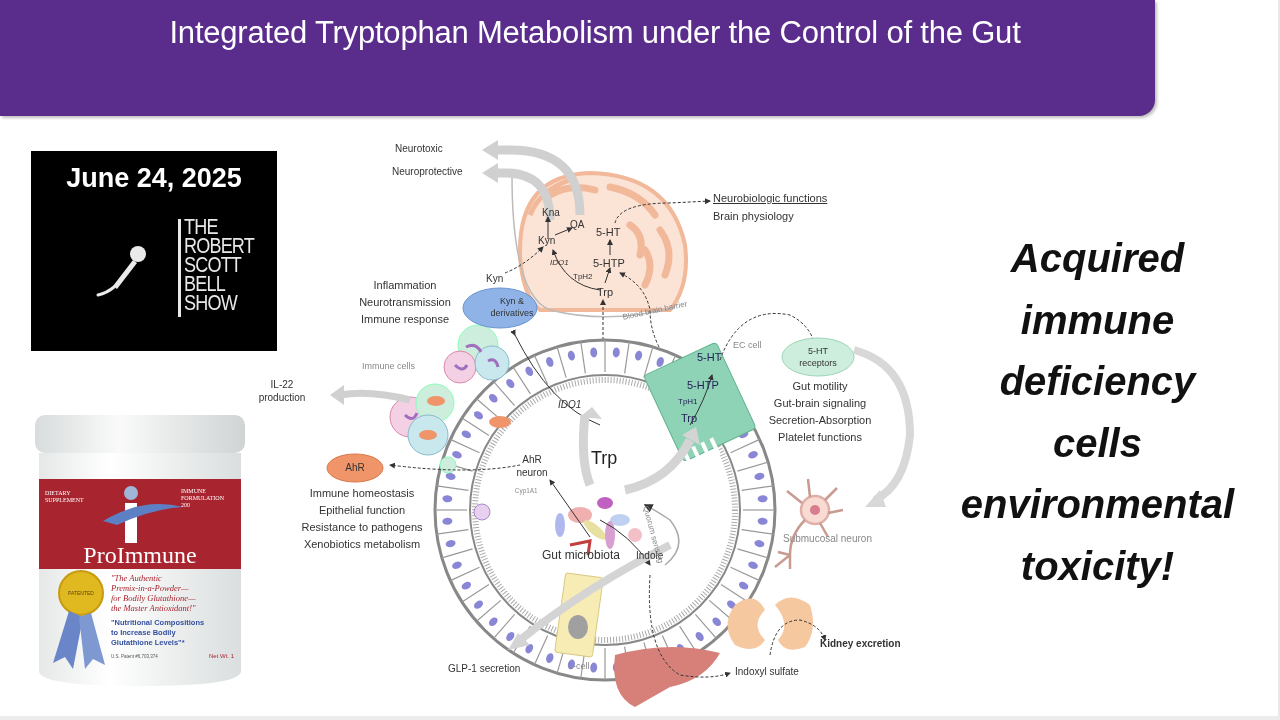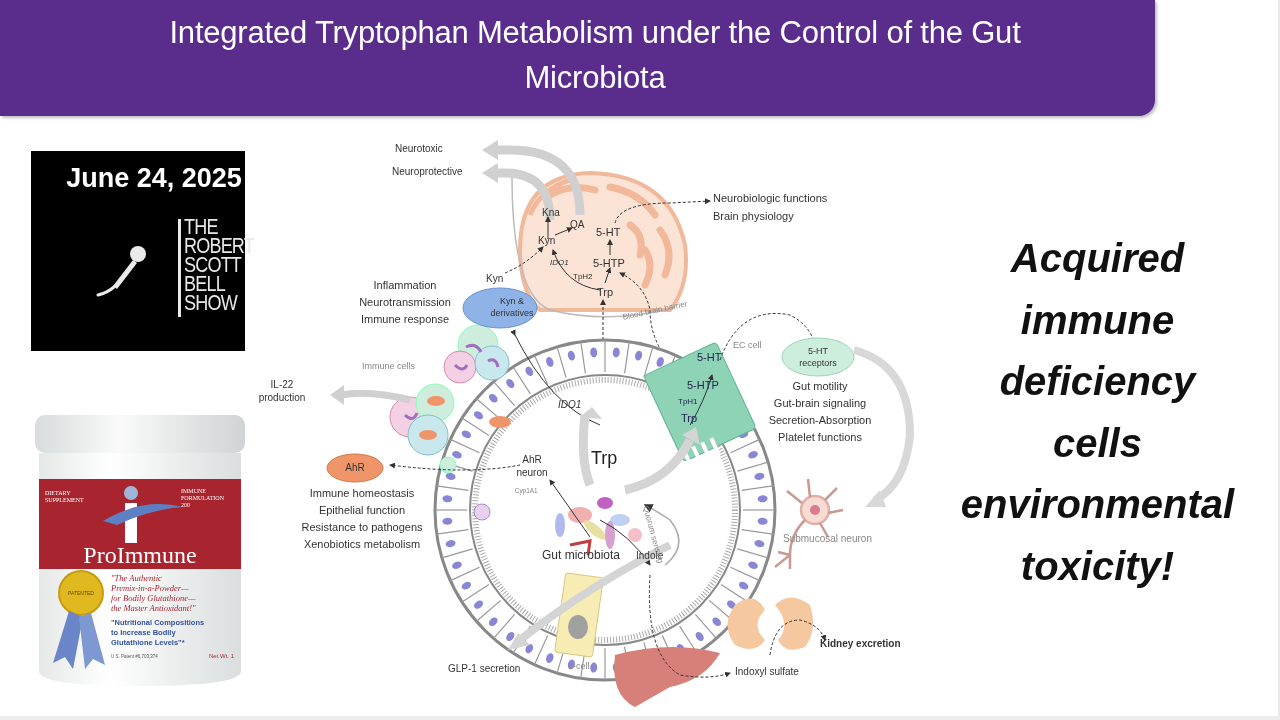--- a/index.html
+++ b/index.html
@@ -2,21 +2,21 @@
 <html><head>
 <meta charset="utf-8">
 <style>
   html,body{margin:0;padding:0;}
   body{width:1280px;height:720px;background:#ffffff;position:relative;overflow:hidden;font-family:"Liberation Sans",sans-serif;}
   .banner{position:absolute;left:0;top:0;width:1155px;height:116px;background:#5a2d8c;border-bottom-right-radius:16px;box-shadow:2px 2px 3px rgba(0,0,0,0.25);}
   .banner-title{position:absolute;left:0;top:10px;width:1190px;text-align:center;color:#fff;font-size:31px;line-height:45px;font-family:"Liberation Sans",sans-serif;letter-spacing:-0.2px;}
   .right-edge{position:absolute;left:1278px;top:0;width:2px;height:720px;background:#e8e8e8;}
   .bottom-edge{position:absolute;left:0;top:716px;width:1280px;height:4px;background:#ececec;}
   
-  .show-card{position:absolute;left:31px;top:151px;width:214px;height:200px;background:#000;}
+  .show-card{position:absolute;left:31px;top:151px;width:246px;height:200px;background:#000;}
   .show-date{position:absolute;left:0;top:12px;width:246px;text-align:center;color:#fff;font-weight:bold;font-size:27px;font-family:"Liberation Sans",sans-serif;}
   .show-bar{position:absolute;left:147px;top:68px;width:3px;height:98px;background:#e8e8e8;}
   .show-name{position:absolute;left:153px;top:66px;color:#e8e8e8;font-size:22px;line-height:19px;font-family:"Liberation Sans",sans-serif;font-weight:normal;letter-spacing:-1px;transform:scaleX(0.82);transform-origin:left top;}
   .show-name div{white-space:nowrap;}
   .mic{position:absolute;left:62px;top:90px;}
   
   .jar{position:absolute;left:33px;top:413px;width:214px;height:275px;}
   
   .diagram{position:absolute;left:250px;top:135px;width:680px;height:580px;}
   .lbl{position:absolute;font-family:"Liberation Sans",sans-serif;color:#333;white-space:nowrap;}
@@ -31,21 +31,20 @@
   
   .tagline{position:absolute;left:930px;top:228px;width:335px;text-align:center;font-family:"Liberation Sans",sans-serif;font-style:italic;font-weight:bold;font-size:40px;line-height:61.5px;color:#111;}
   .tagline div{white-space:nowrap;}
 </style>
 </head>
 <body>
 
 <div class="banner"></div>
 <div class="banner-title">
   <div>Integrated Tryptophan Metabolism under the Control of the Gut</div>
-  <div>Microbiota</div>
 </div>
 <div class="right-edge"></div>
 <div class="bottom-edge"></div>
 
 <div class="show-card">
   <div class="show-date">June 24, 2025</div>
   <svg class="mic" width="60" height="60" viewBox="0 0 60 60">
     <circle cx="45" cy="13" r="8" fill="#eaeaea"></circle>
     <path d="M40 19 L20 45 L24 48 L44 22 Z" fill="#eaeaea"></path>
     <path d="M21 46 Q14 52 5 54" stroke="#eaeaea" stroke-width="3" fill="none" stroke-linecap="round"></path>
@@ -328,21 +327,21 @@
   <div class="lbl s10" style="left:142px;top:31px;">Neuroprotective</div>
   <div class="lbl s10" style="left:292px;top:72px;">Kna</div>
   <div class="lbl s10" style="left:320px;top:84px;">QA</div>
   <div class="lbl s10" style="left:288px;top:100px;">Kyn</div>
   <div class="lbl s8" style="left:300px;top:123px;font-style:italic;">IDO1</div>
   <div class="lbl s11" style="left:346px;top:91px;">5-HT</div>
   <div class="lbl s11" style="left:343px;top:122px;">5-HTP</div>
   <div class="lbl s8" style="left:323px;top:137px;">TpH2</div>
   <div class="lbl s11" style="left:347px;top:151px;">Trp</div>
   <div class="lbl s8 grey" style="left:372px;top:171px;transform:rotate(-12deg);">Blood brain barrier</div>
-  <div class="lbl s11" style="left:463px;top:57px;">Neurobiologic functions</div>
+  <div class="lbl s11" style="left:463px;top:57px;text-decoration:underline;">Neurobiologic functions</div>
   <div class="lbl s11" style="left:463px;top:75px;">Brain physiology</div>
 
   <div class="lbl s10" style="left:236px;top:138px;">Kyn</div>
   <div class="lbl s9 center" style="left:230px;top:160px;width:64px;line-height:12px;">
     <div>Kyn &amp;</div>
     <div>derivatives</div>
   </div>
   <div class="lbl s11 center" style="left:95px;top:142px;width:120px;line-height:17px;">
     <div>Inflammation</div>
     <div>Neurotransmission</div>

